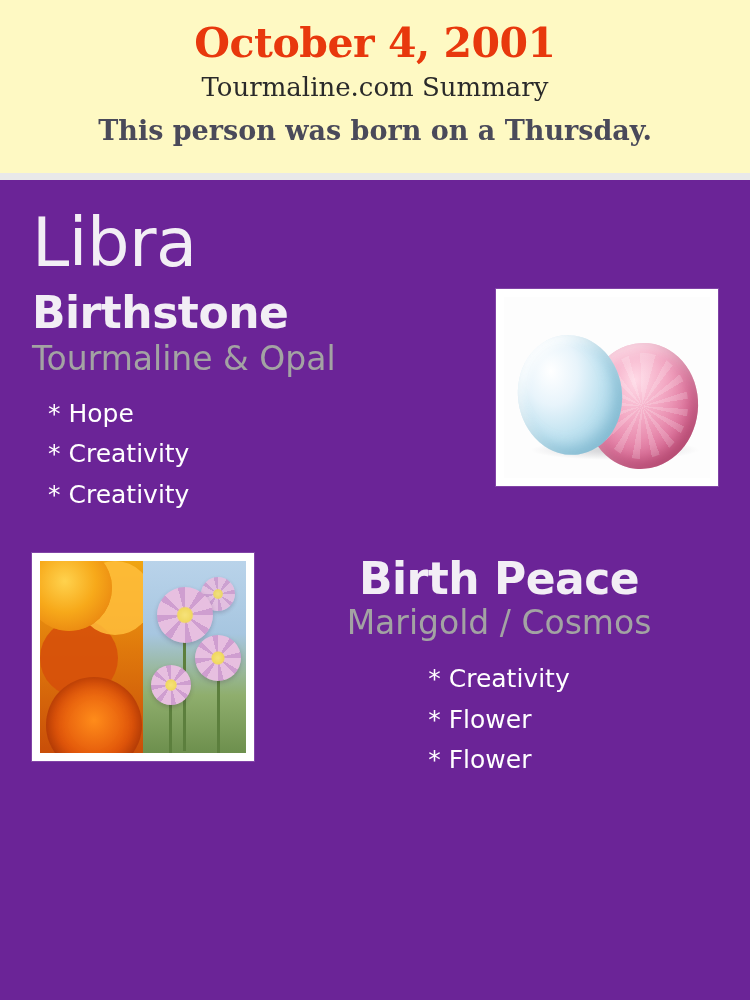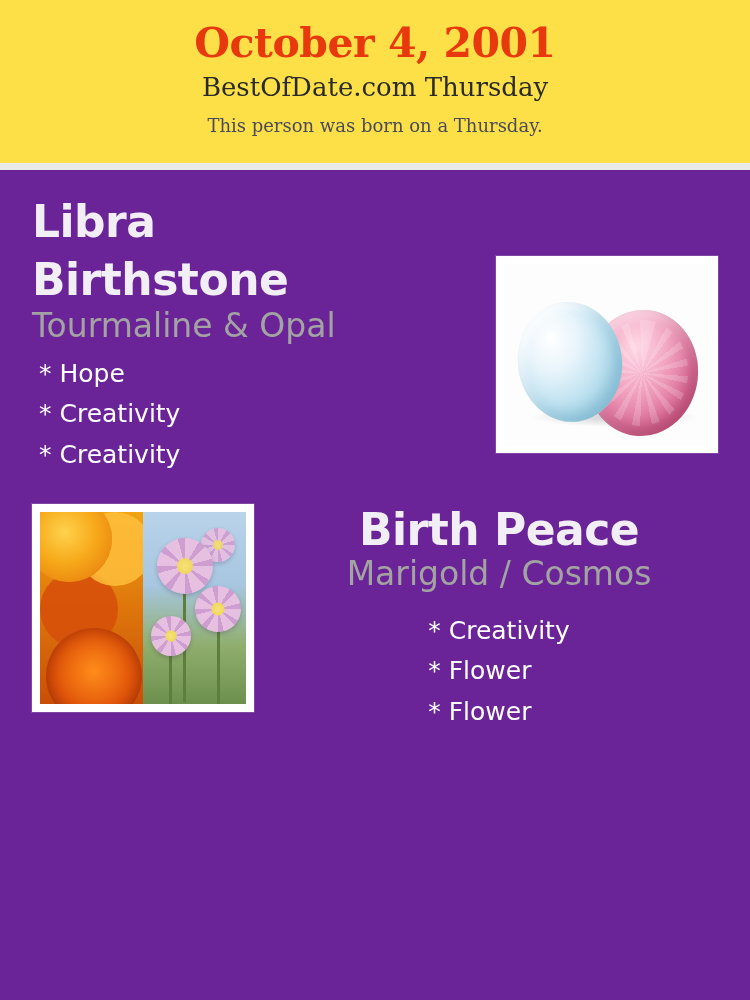--- a/index.html
+++ b/index.html
@@ -16,21 +16,21 @@
   .page {
     width: 750px;
     height: 1000px;
     position: relative;
     display: flex;
     flex-direction: column;
   }
 
   
   .header {
-    background: #fde047;
+    background: #fef9c3;
     padding: 22px 20px 14px 20px;
     text-align: center;
     box-sizing: border-box;
   }
   .header-date {
     color: #e8380d;
     font-size: 41px;
     font-weight: bold;
     line-height: 1.05;
     letter-spacing: -0.5px;
@@ -39,44 +39,45 @@
   }
   .header-site {
     color: #2a2a2a;
     font-size: 26px;
     line-height: 1.15;
     margin: 0 0 6px 0;
     font-family: "DejaVu Serif", serif;
   }
   .header-sub {
     color: #4a4a5a;
-    font-size: 18px;
+    font-size: 27px;
     line-height: 1.2;
     margin: 12px;
     font-family: "DejaVu Serif", serif;
+    font-weight: bold;
   }
   .header-rule {
     height: 7px;
     background: #e9e9e9;
     width: 100%;
   }
 
   
   .body {
     background: #6b2497;
     flex: 1 1 auto;
     padding: 22px 32px 0 32px;
     box-sizing: border-box;
     color: #ffffff;
     position: relative;
   }
 
   .zodiac-name {
-    font-size: 44px;
-    font-weight: bold;
+    font-size: 67px;
+    font-weight: normal;
     line-height: 1.0;
     margin: 8px 0 12px 0;
     color: #f2eef5;
     letter-spacing: -0.5px;
   }
   .zodiac-desc {
     font-size: 36px;
     line-height: 1.22;
     color: #ffffff;
     margin: 0 0 34px 0;
@@ -103,21 +104,21 @@
     letter-spacing: -0.5px;
   }
   .section-sub {
     font-size: 33px;
     line-height: 1.1;
     color: #a3a3a3;
     margin: 0 0 10px 0;
   }
   .bullets {
     list-style: none;
-    margin: 7px;
+    margin: 16px;
     padding: 0;
   }
   .bullets li {
     font-size: 25px;
     line-height: 1.62;
     color: #ffffff;
   }
 
   .photo-frame {
     background: #ffffff;
@@ -274,21 +275,21 @@
     margin-top: 8px;
   }
 </style>
 </head>
 <body>
 
 <div class="page">
 
   <div class="header">
     <h1 class="header-date">October 4, 2001</h1>
-    <div class="header-site">BestOfDate.com Thursday</div>
+    <div class="header-site">Tourmaline.com Summary</div>
     <div class="header-sub">This person was born on a Thursday.</div>
   </div>
   <div class="header-rule"></div>
 
   <div class="body">
 
     <div class="zodiac-name">Libra</div>
 
     <div class="stone-row">
       <div class="stone-text">

